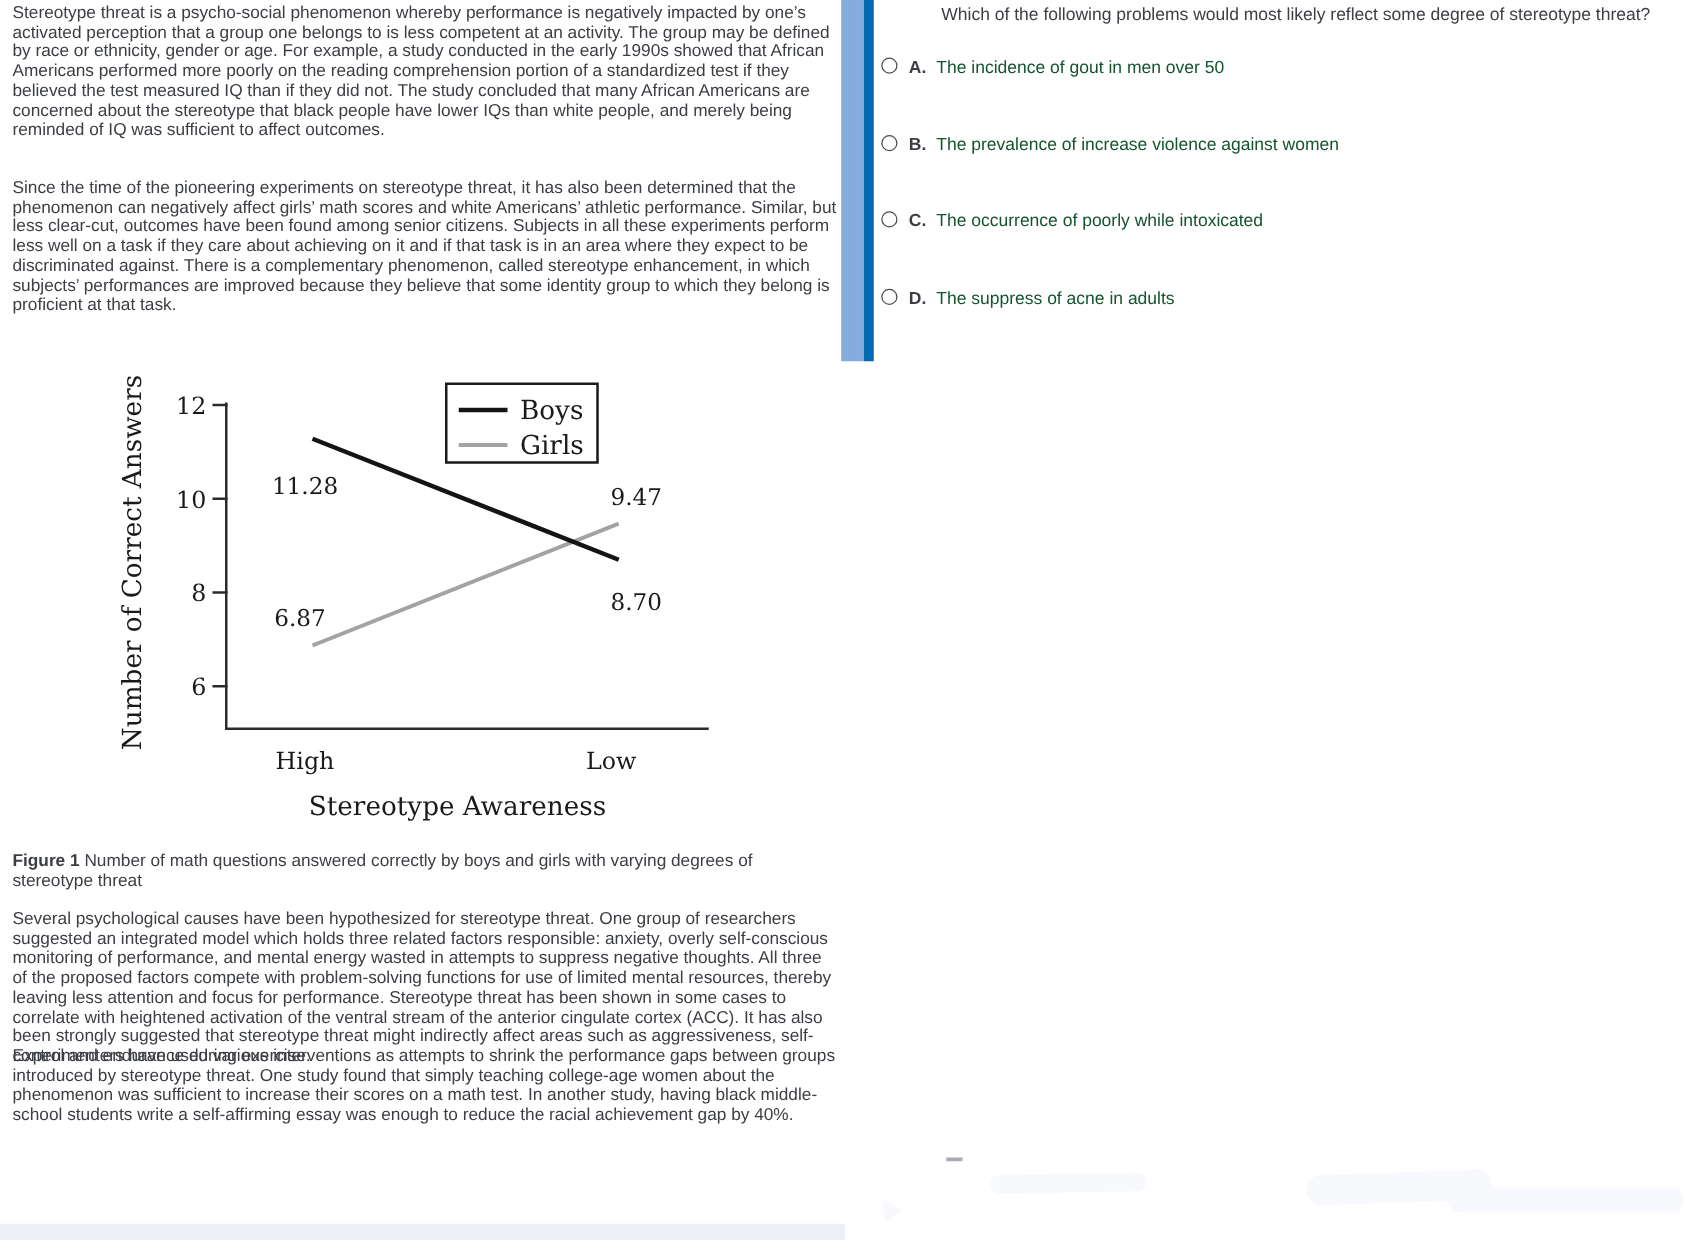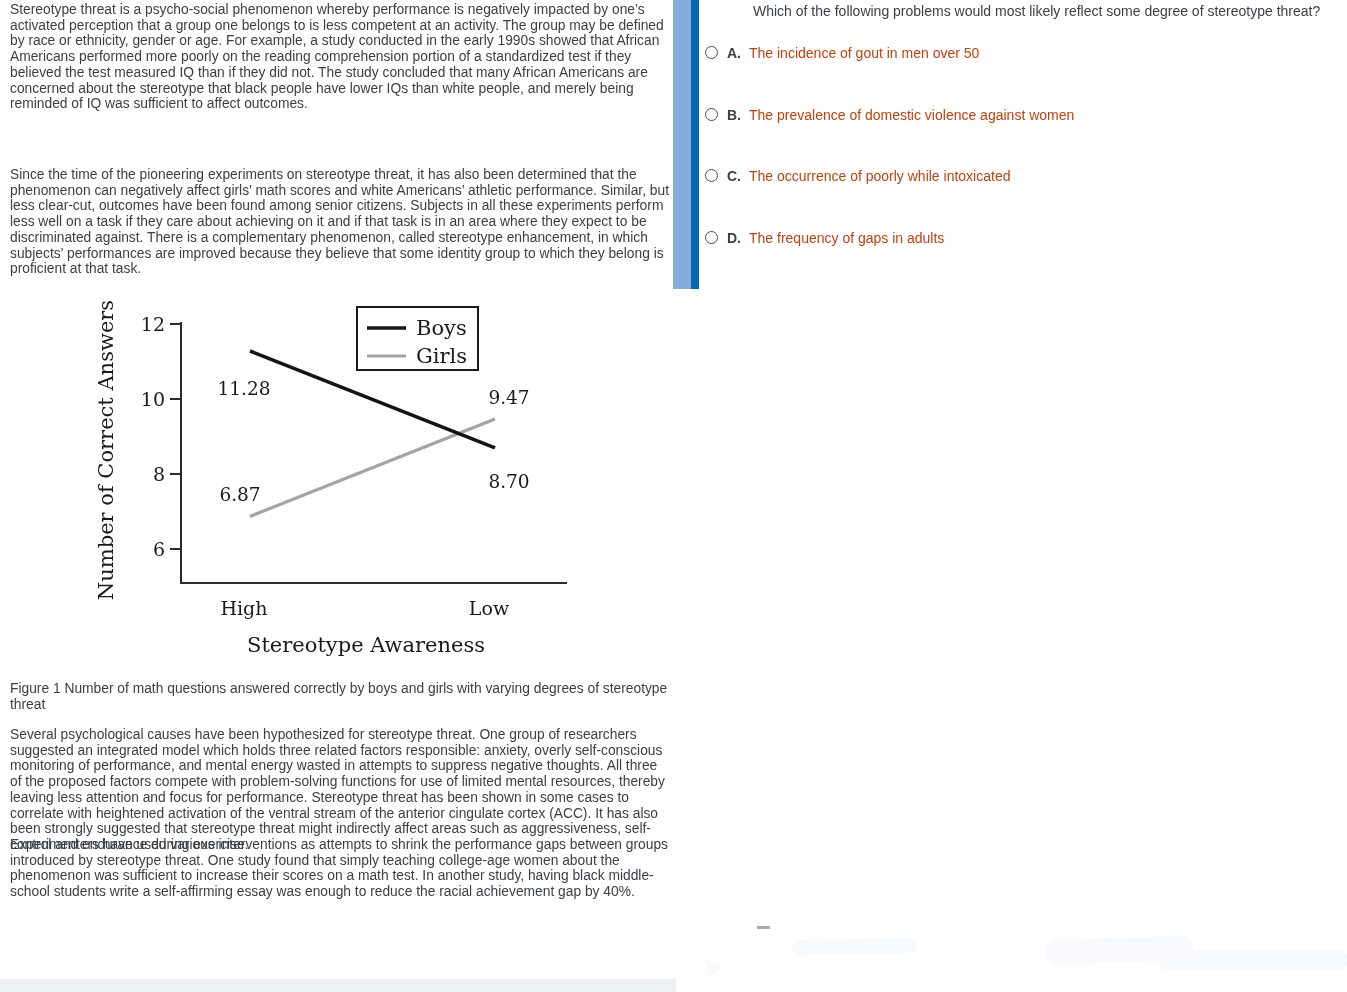--- a/index.html
+++ b/index.html
@@ -3,41 +3,41 @@
 <meta charset="utf-8">
 <style>
   html,body { margin:0; padding:0; background:#ffffff; }
   body { width:1347px; height:992px; font-family:"Liberation Sans", sans-serif; }
   .stage { position:relative; width:1347px; height:992px; overflow:hidden; background:#ffffff; }
 
   
   .para { position:absolute; left:10px; width:660px; margin:0;
           font-size:13.8px; line-height:15.7px; color:#3b3e43; }
   #p1 { top:2px; }
-  #p2 { top:167px; }
+  #p2 { top:142px; }
   #caption { top:681px; }
   #p3 { top:727px; }
   #p4 { top:837px; }
-  #caption .cap-label { font-weight:normal;text-align:right; }
+  #caption .cap-label { font-weight:bold;text-align:right; }
 
   .chart-svg { position:absolute; left:85px; top:300px; }
   .chart-svg text { font-family:"DejaVu Serif", serif; fill:#1a1a1a; }
 
   
   .divider-light { position:absolute; left:673px; top:0; width:18px; height:289px; background:#85acdc; }
   .divider-dark  { position:absolute; left:691px; top:0; width:8px;  height:289px; background:#0069b1; }
 
   
   .question { position:absolute; left:710px; top:3px; width:632px;
               font-size:14px; line-height:17px; color:#3b3e43;margin-left:43px; }
   .option { position:absolute; left:705px; display:flex; align-items:flex-start; cursor:default; }
   .radio { width:13px; height:13px; box-sizing:border-box; background:#fff;
            border:1.5px solid #4d4d4d; border-radius:50%; margin:1px 9px 0 0; flex:0 0 auto; }
   .opt-letter { font-weight:bold; font-size:14px; color:#3b3e43; margin-right:8px; }
-  .opt-text  { font-size:14px; color:#c2410c; }
+  .opt-text  { font-size:14px; color:#14532d; }
   #opt-a { top:45px; } #opt-b { top:107px; } #opt-c { top:168px; } #opt-d { top:230px; }
 
   
   .bottom-strip { position:absolute; left:0; top:979px; width:676px; height:13px; background:#edf0f5; }
   .blob { position:absolute; background:#f7f9fc; }
   #blob1 { left:792px; top:939px; width:125px; height:15px; border-radius:8px; transform:rotate(-1deg); }
   #blob2 { left:1045px; top:938px; width:148px; height:24px; border-radius:12px; transform:rotate(-2deg); }
   #blob3 { left:706px; top:956px; width:16px; height:22px; clip-path:polygon(0 15%,100% 55%,15% 100%); }
   #blob4 { left:1158px; top:950px; width:190px; height:20px; border-radius:10px; }
   .dash-artifact { position:absolute; left:757px; top:926px; width:13px; height:3px; background:#a7abb2; }
@@ -106,33 +106,33 @@
 
     <div class="option" id="opt-a">
       <div class="radio"></div>
       <span class="opt-letter">A.</span>
       <span class="opt-text">The incidence of gout in men over 50</span>
     </div>
 
     <div class="option" id="opt-b">
       <div class="radio"></div>
       <span class="opt-letter">B.</span>
-      <span class="opt-text">The prevalence of domestic violence against women</span>
+      <span class="opt-text">The prevalence of increase violence against women</span>
     </div>
 
     <div class="option" id="opt-c">
       <div class="radio"></div>
       <span class="opt-letter">C.</span>
       <span class="opt-text">The occurrence of poorly while intoxicated</span>
     </div>
 
     <div class="option" id="opt-d">
       <div class="radio"></div>
       <span class="opt-letter">D.</span>
-      <span class="opt-text">The frequency of gaps in adults</span>
+      <span class="opt-text">The suppress of acne in adults</span>
     </div>
 
     <div class="dash-artifact"></div>
     <div class="blob" id="blob1"></div>
     <div class="blob" id="blob2"></div>
     <div class="blob" id="blob3"></div>
     <div class="blob" id="blob4"></div>
   </div>
 
 </div>

